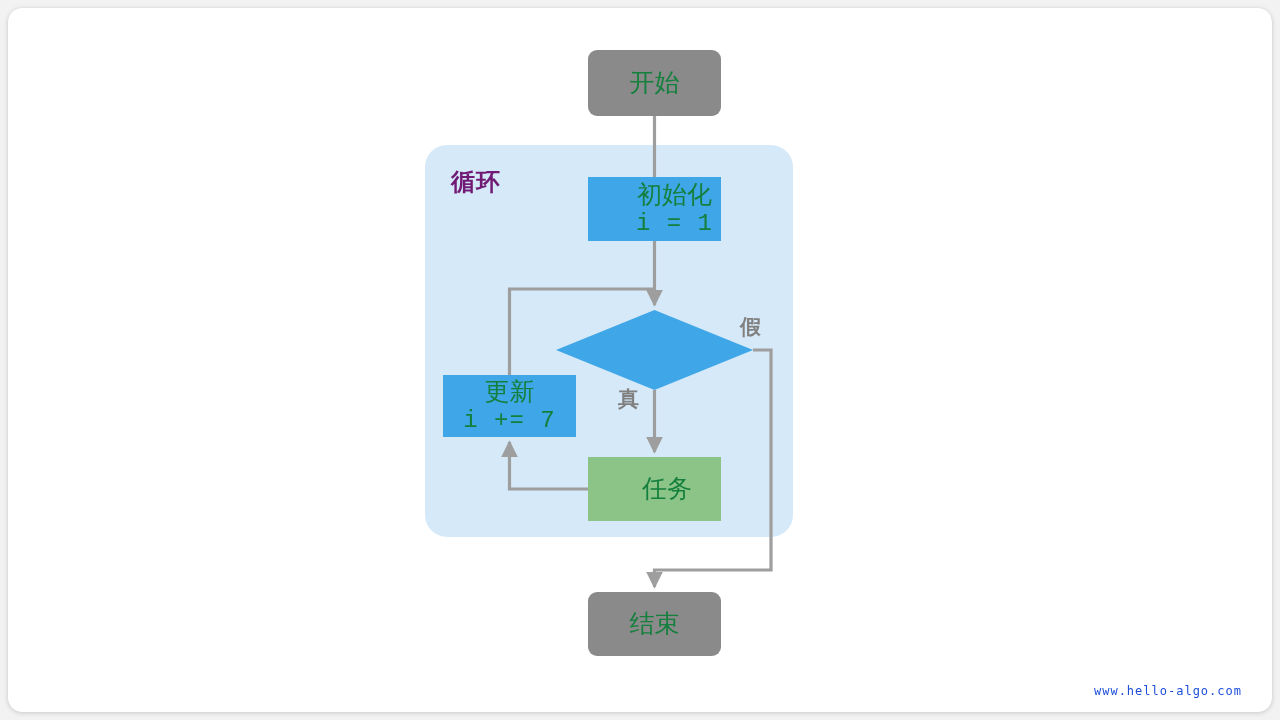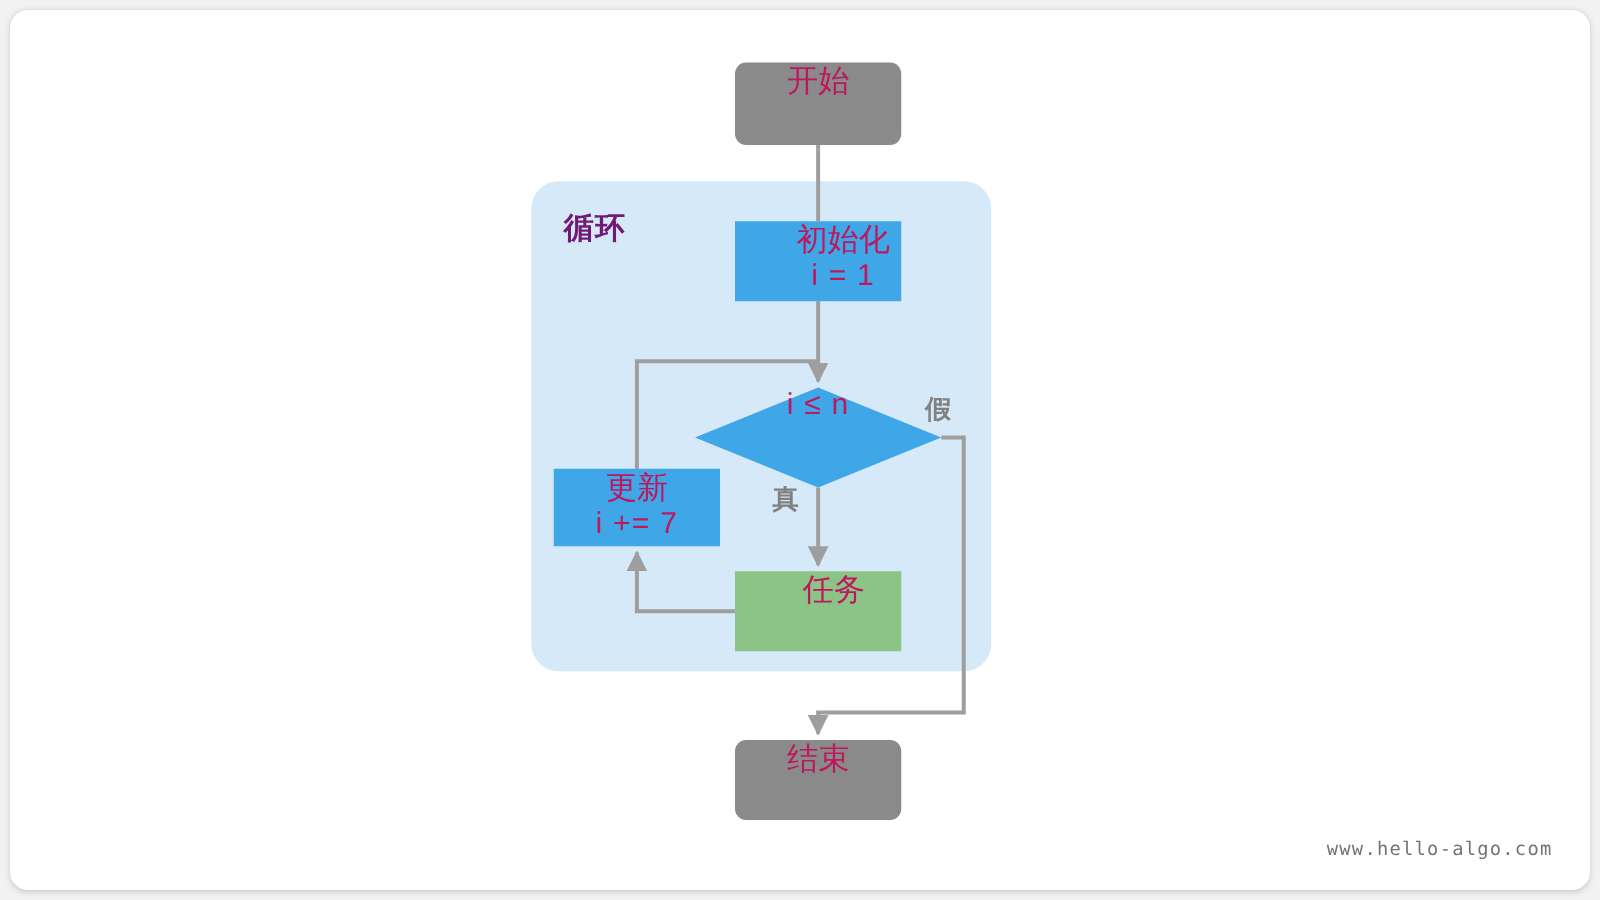--- a/index.html
+++ b/index.html
@@ -36,32 +36,32 @@
     left: 0;
     top: 0;
     width: 1280px;
     height: 720px;
   }
   .node-label {
     position: absolute;
     display: flex;
     flex-direction: column;
     align-items: center;
-    justify-content: flex-start;
-    color: #be185d;
+    justify-content: center;
+    color: #15803d;
     pointer-events: none;
     text-align: center;
     line-height: 1.18;
   }
   .cjk {
     font-family: "DejaVu Sans", "Liberation Sans", sans-serif;
     font-size: 25px;
   }
   .mono {
-    font-family: Liberation Sans, sans-serif;
+    font-family: Liberation Mono, monospace;
     font-size: 24px;
     letter-spacing: 1px;
   }
   .branch-label {
     position: absolute;
     color: #808080;
     font-family: "DejaVu Sans", "Liberation Sans", sans-serif;
     font-size: 21px;
     font-weight: bold;
   }
@@ -71,24 +71,24 @@
     top: 166px;
     color: #701a75;
     font-family: "DejaVu Sans", "Liberation Sans", sans-serif;
     font-size: 24px;
     font-weight: bold;
     letter-spacing: 1px;
   }
   #watermark {
     position: absolute;
     right: 38px;
-    bottom: 32px;
-    color: #737373;
+    bottom: 22px;
+    color: #1d4ed8;
     font-family: "DejaVu Sans Mono", "Liberation Mono", monospace;
-    font-size: 15px;
+    font-size: 12px;
     letter-spacing: 1px;
   }
 </style>
 </head>
 <body>
 
 <div id="stage">
 
   <div id="card"></div>
 
@@ -130,23 +130,20 @@
 
   <div class="node-label" style="left:588px; top:50px; width:133px; height:66px;">
     <span class="cjk">开始</span>
   </div>
 
   <div class="node-label" style="left:608px; top:177px; width:133px; height:64px;">
     <span class="cjk">初始化</span>
     <span class="mono">i = 1</span>
   </div>
 
-  <div class="node-label" style="left:556px; top:310px; width:197px; height:80px;">
-    <span class="mono">i ≤ n</span>
-  </div>
 
   <div class="node-label" style="left:443px; top:375px; width:133px; height:62px;">
     <span class="cjk">更新</span>
     <span class="mono">i += 7</span>
   </div>
 
   <div class="node-label" style="left:588px; top:457px; width:158px; height:64px;">
     <span class="cjk">任务</span>
   </div>
 

